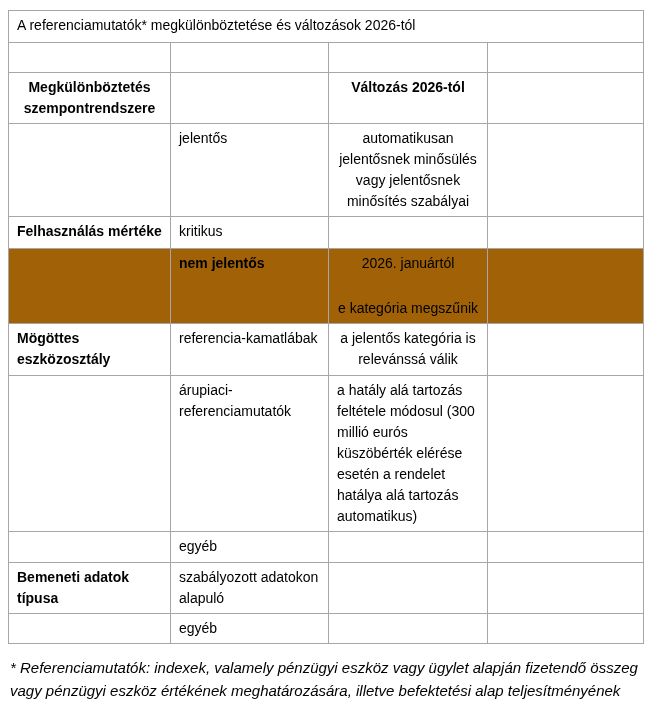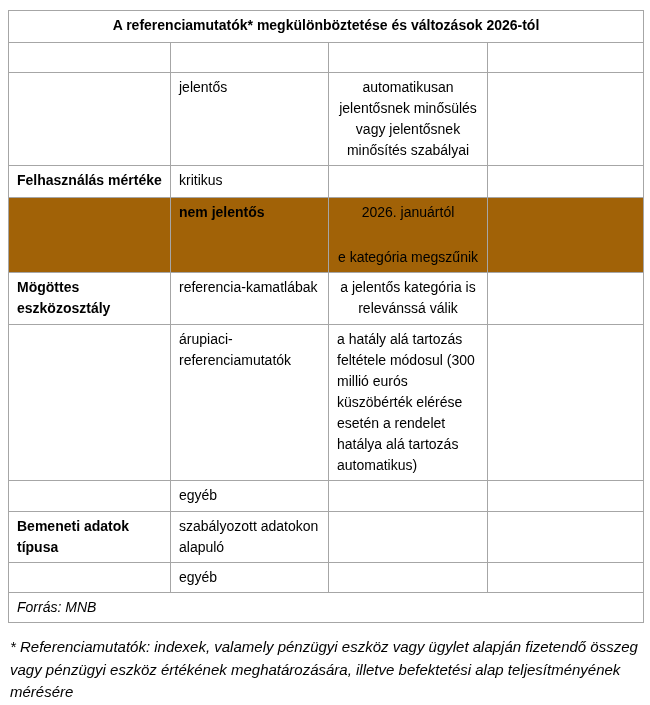--- a/index.html
+++ b/index.html
@@ -18,24 +18,23 @@
   table.report td{
     border:1px solid #a6a6a6;
     vertical-align:top;
     padding:4px 8px;
     font-size:14px;
     line-height:1.5;
     overflow:hidden;
     word-wrap:break-word;
   }
   td.title-cell{
-    font-weight:bold;
+    font-weight:normal;
     font-size:15px;
     padding:6px 9px;
-    text-align:center;
   }
   .b{font-weight:bold;}
   .c{text-align:center;}
   .i{font-style:italic;}
   tr.gray td{background:#a16207;}
   .para-gap{margin-top:24px;}
   .footnote{
     margin:13px 0 0 2px;
     width:632px;
     font-style:italic;
@@ -60,20 +59,26 @@
       <td colspan="4" class="title-cell">A referenciamutatók* megkülönböztetése és változások 2026-tól</td>
     </tr>
 
     <tr style="height:30px">
       <td></td>
       <td></td>
       <td></td>
       <td></td>
     </tr>
 
+    <tr style="height:46px">
+      <td class="b c">Megkülönböztetés szempontrendszere</td>
+      <td></td>
+      <td class="b c">Változás 2026-tól</td>
+      <td></td>
+    </tr>
 
     <tr style="height:88px">
       <td class="b"></td>
       <td>jelentős</td>
       <td class="c">automatikusan jelentősnek minősülés vagy jelentősnek minősítés szabályai</td>
       <td></td>
     </tr>
 
     <tr style="height:32px">
       <td class="b">Felhasználás mértéke</td>
@@ -120,20 +125,17 @@
       <td></td>
     </tr>
 
     <tr style="height:28px">
       <td class="b"></td>
       <td>egyéb</td>
       <td></td>
       <td></td>
     </tr>
 
-    <tr style="height:24px">
-      <td colspan="4" class="i">Forrás: MNB</td>
-    </tr>
   </tbody>
     </table>
 
   <div class="footnote">* Referenciamutatók: indexek, valamely pénzügyi eszköz vagy ügylet alapján fizetendő összeg vagy pénzügyi eszköz értékének meghatározására, illetve befektetési alap teljesítményének mérésére</div>
 </div>
 
 </body></html>

